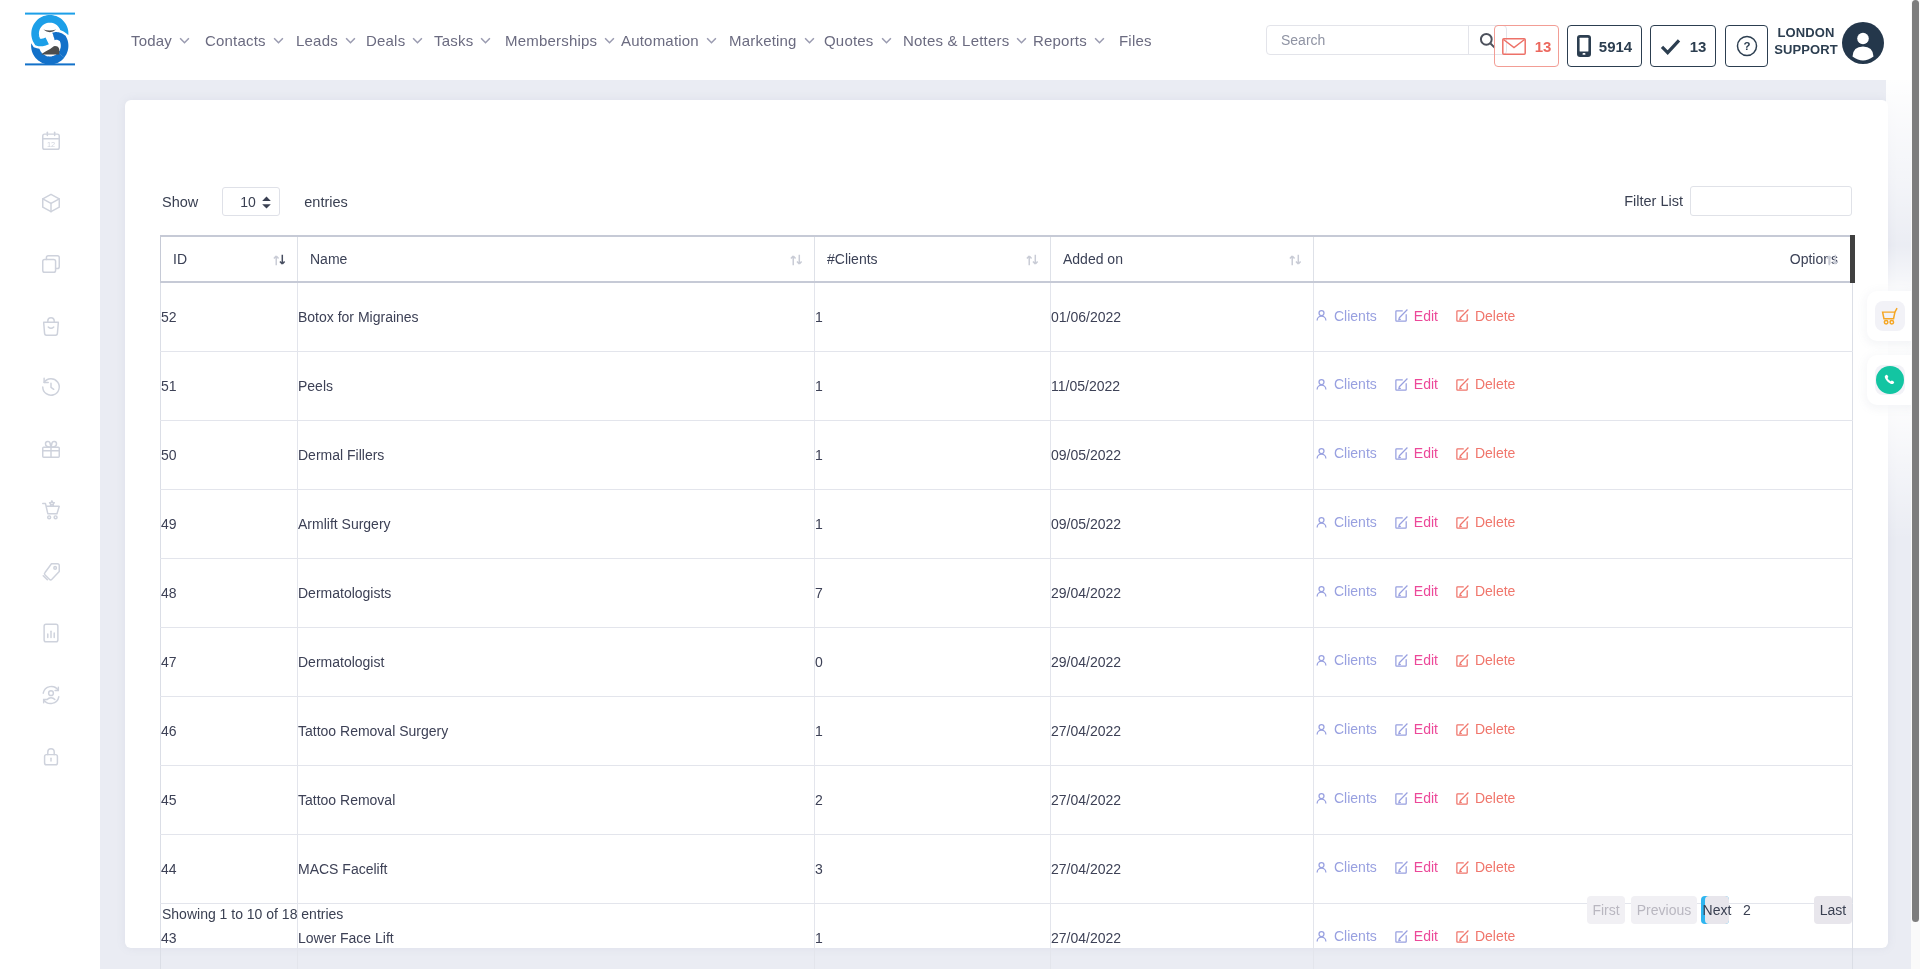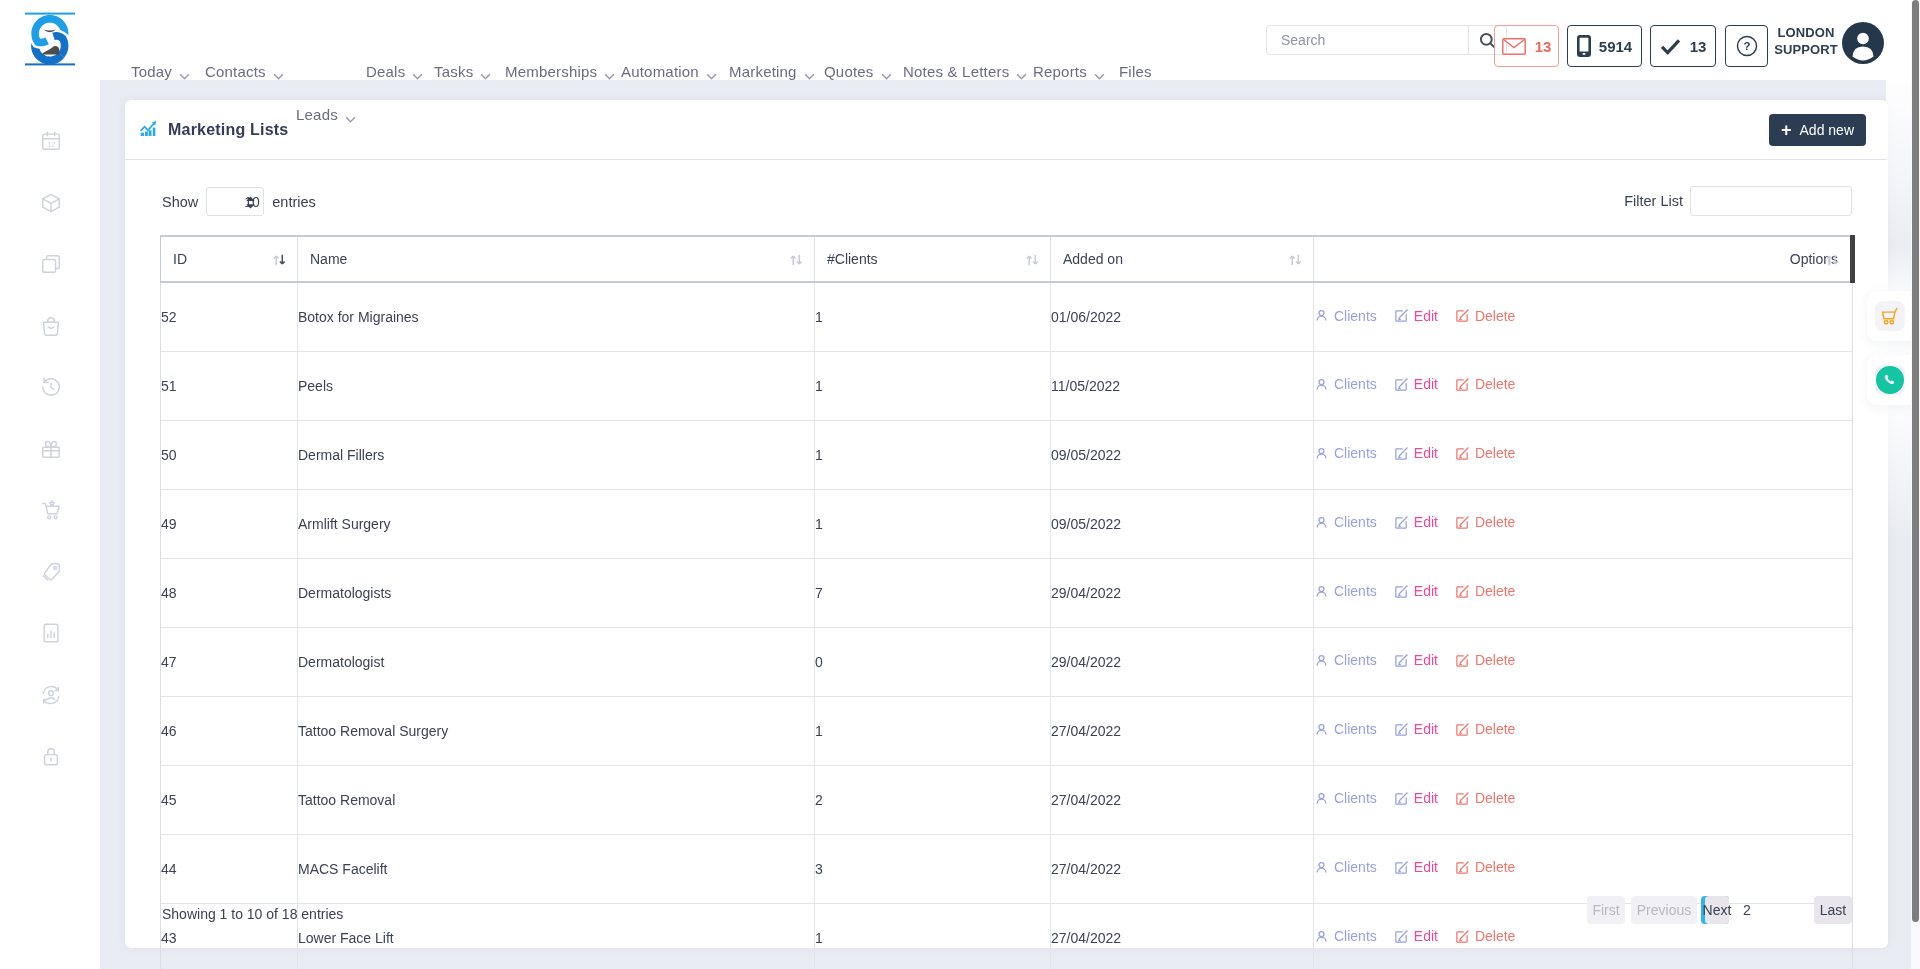--- a/index.html
+++ b/index.html
@@ -1,21 +1,21 @@
 <!DOCTYPE html>
 <html><head>
 <meta charset="utf-8">
 <style>
 * { margin:0; padding:0; box-sizing:border-box; }
 html,body { width:1920px; height:969px; overflow:hidden; font-family:"Liberation Sans", sans-serif; background:#eaecf3; }
 .abs { position:absolute; }
 
 
 #navbar { position:absolute; left:0; top:0; width:1920px; height:80px; background:#fff; z-index:20; }
-.navitem { position:absolute; top:0; height:80px; display:flex; align-items:flex-end; font-size:15px; color:#6b6b80; letter-spacing:.2px; }
+.navitem { position:absolute; top:0; height:80px; display:flex; align-items:center; font-size:15px; color:#6b6b80; letter-spacing:.2px; }
 .chev { margin-left:7px; }
 
 
 #searchbox { position:absolute; left:1266px; top:25px; width:241px; height:30px; border:1px solid #e3e4ea; border-radius:4px; background:#fff; display:flex; align-items:center; }
 #searchbox .ph { color:#8f93a3; font-size:14px; padding-left:14px; flex:1; }
 #searchbox .sep { width:1px; height:30px; background:#e3e4ea; }
 .badge { position:absolute; top:25px; height:42px; border-radius:4px; display:flex; align-items:center; justify-content:center; font-size:15px; font-weight:bold; }
 .badge.red { border:1px solid #f29d95; color:#ec685e; }
 .badge.navy { border:1px solid #2c3e50; color:#2c3e50; }
 #whoami { position:absolute; left:1774px; top:25px; width:64px; text-align:center; font-size:13px; font-weight:bold; color:#2c3e50; line-height:16.5px; letter-spacing:0.1px; }
@@ -27,21 +27,21 @@
 
 
 #card { position:absolute; left:125px; top:100px; width:1763px; height:848px; background:#fff; border-radius:6px; box-shadow:0 0 10px rgba(120,130,160,0.10); }
 #cardhead { position:absolute; left:0; top:0; width:100%; height:60px; border-bottom:1px solid #dfe2ea; }
 #cardtitle { position:absolute; left:43px; top:21px; font-size:16px; font-weight:bold; color:#353c5a; letter-spacing:.2px; }
 #addnew { position:absolute; right:22px; top:14px; width:97px; height:32px; background:#2c3c52; border-radius:4px; color:#fff; font-size:14px; display:flex; align-items:center; justify-content:center; gap:8px; }
 #addnew .plus { font-size:18px; font-weight:bold; line-height:1; margin-top:-1px; }
 
 
 #showrow { position:absolute; left:37px; top:87px; height:29px; display:flex; align-items:center; font-size:14.5px; color:#3a4052; }
-#lenselect { width:58px; height:29px; border:1px solid #dfe1e8; border-radius:3px; margin:0 8px; display:flex; align-items:center; position:relative;padding-left:20px; }
+#lenselect { width:58px; height:29px; border:1px solid #dfe1e8; border-radius:3px; margin:0 24px; display:flex; align-items:center; position:relative; }
 #lenselect .v { padding-left:17px; font-size:14px; color:#3a4052; }
 #filterrow { position:absolute; right:36px; top:86px; height:30px; display:flex; align-items:center; font-size:14.5px; color:#3a4052; }
 #filterrow input { width:162px; height:30px; border:1px solid #e0e2e8; border-radius:3px; margin-left:7px; outline:none; }
 
 
 table { position:absolute; left:35px; top:135px; width:1692px; border-collapse:collapse; table-layout:fixed; font-size:14px; color:#3d4156; }
 th { height:46px; text-align:left; font-weight:normal; color:#3b4156; border:1px solid #c6cad6; border-left:1px solid #dee1e8; border-right:1px solid #dee1e8; border-top:2px solid #c6cad6; border-bottom:2px solid #c6cad6; padding:0 12px; position:relative; }
 th:first-child { border-left:1px solid #c6cad6; }
 th:last-child { border-right:5px solid #404040;text-align:right; }
 td { height:69px; border:1px solid #e3e5ec; padding:0 0; }
@@ -85,21 +85,21 @@
     <path d="M 43.3 29.6 Q 49.7 31.4 56.1 29.6 Q 50 34.8 43.3 29.6 Z" fill="#4d4d4d"></path>
     <path d="M 41.2 54.6 L 59.3 54.6 L 59.3 49.5 Q 58.5 45.6 53.8 46.2 Q 49.5 49.8 45.5 51.6 Q 42.8 52.9 41.2 54.6 Z" fill="#4d4d4d"></path>
   </svg>
   <div id="menu">
       <div class="navitem" style="left:131px;">Today<svg class="chev" width="11" height="7" viewBox="0 0 12 8" fill="none" stroke="#9a9bb0" stroke-width="1.8">
           <path d="M1 1.5 L6 6.5 L11 1.5"></path>
         </svg></div>
       <div class="navitem" style="left:205px;">Contacts<svg class="chev" width="11" height="7" viewBox="0 0 12 8" fill="none" stroke="#9a9bb0" stroke-width="1.8">
           <path d="M1 1.5 L6 6.5 L11 1.5"></path>
         </svg></div>
-      <div class="navitem" style="left:296px;margin-top:43px;">Leads<svg class="chev" width="11" height="7" viewBox="0 0 12 8" fill="none" stroke="#9a9bb0" stroke-width="1.8">
+      <div class="navitem" style="left:296px;">Leads<svg class="chev" width="11" height="7" viewBox="0 0 12 8" fill="none" stroke="#9a9bb0" stroke-width="1.8">
           <path d="M1 1.5 L6 6.5 L11 1.5"></path>
         </svg></div>
       <div class="navitem" style="left:366px;">Deals<svg class="chev" width="11" height="7" viewBox="0 0 12 8" fill="none" stroke="#9a9bb0" stroke-width="1.8">
           <path d="M1 1.5 L6 6.5 L11 1.5"></path>
         </svg></div>
       <div class="navitem" style="left:434px;">Tasks<svg class="chev" width="11" height="7" viewBox="0 0 12 8" fill="none" stroke="#9a9bb0" stroke-width="1.8">
           <path d="M1 1.5 L6 6.5 L11 1.5"></path>
         </svg></div>
       <div class="navitem" style="left:505px;">Memberships<svg class="chev" width="11" height="7" viewBox="0 0 12 8" fill="none" stroke="#9a9bb0" stroke-width="1.8">
           <path d="M1 1.5 L6 6.5 L11 1.5"></path>
@@ -229,35 +229,20 @@
       <path d="M4 20.5 V17 H7.5" fill="none" stroke="#ced2dc" stroke-width="1.6" stroke-linecap="round" stroke-linejoin="round"></path>
     </svg>
     <svg class="sideicon" style="top:665px;" width="22" height="22" viewBox="0 0 24 24">
       <rect x="5" y="10.5" width="14" height="11" rx="2" fill="none" stroke="#ced2dc" stroke-width="1.6" stroke-linecap="round" stroke-linejoin="round"></rect>
       <path d="M8.5 10.5 V7.5 a3.5 3.5 0 0 1 7 0 V10.5" fill="none" stroke="#ced2dc" stroke-width="1.6" stroke-linecap="round" stroke-linejoin="round"></path>
       <line x1="12" y1="14.5" x2="12" y2="17.5" fill="none" stroke="#ced2dc" stroke-width="1.6" stroke-linecap="round" stroke-linejoin="round"></line>
     </svg>
   </div>
 
 <div id="card">
-  <div id="cardhead">
-    <svg class="abs" style="left:15px; top:20px;" width="18" height="17" viewBox="0 0 38 34">
-      <rect x="1.4" y="25.8" width="7" height="7" fill="#29a9ed"></rect>
-      <rect x="10.6" y="23.4" width="6" height="9.4" fill="#29a9ed"></rect>
-      <rect x="18.2" y="20.8" width="6.2" height="12" fill="#29a9ed"></rect>
-      <rect x="27" y="15" width="5.4" height="17.8" fill="#29a9ed"></rect>
-      <path d="M1 22 L9.5 13 L17 20.5 L30 6" fill="none" stroke="#29a9ed" stroke-width="3.6"></path>
-      <path d="M25 4.5 L34.5 0.5 L32 10.5 Z" fill="#29a9ed"></path>
-    </svg>
-    <div id="cardtitle">Marketing Lists</div>
-    <div id="addnew">
-        <span class="plus">+</span>
-        <span>Add new</span>
-      </div>
-  </div>
 
   <div id="showrow">Show<span id="lenselect">
         <span class="v">10</span>
     <svg style="position:absolute; right:7px; top:8px;" width="11" height="13" viewBox="0 0 10 12">
           <path d="M1 4.5 L5 0.5 L9 4.5Z" fill="#3a4052"></path>
           <path d="M1 7.5 L5 11.5 L9 7.5Z" fill="#3a4052"></path>
         </svg>
   </span>entries</div>
   <div id="filterrow">Filter List<input style=""></div>
 

